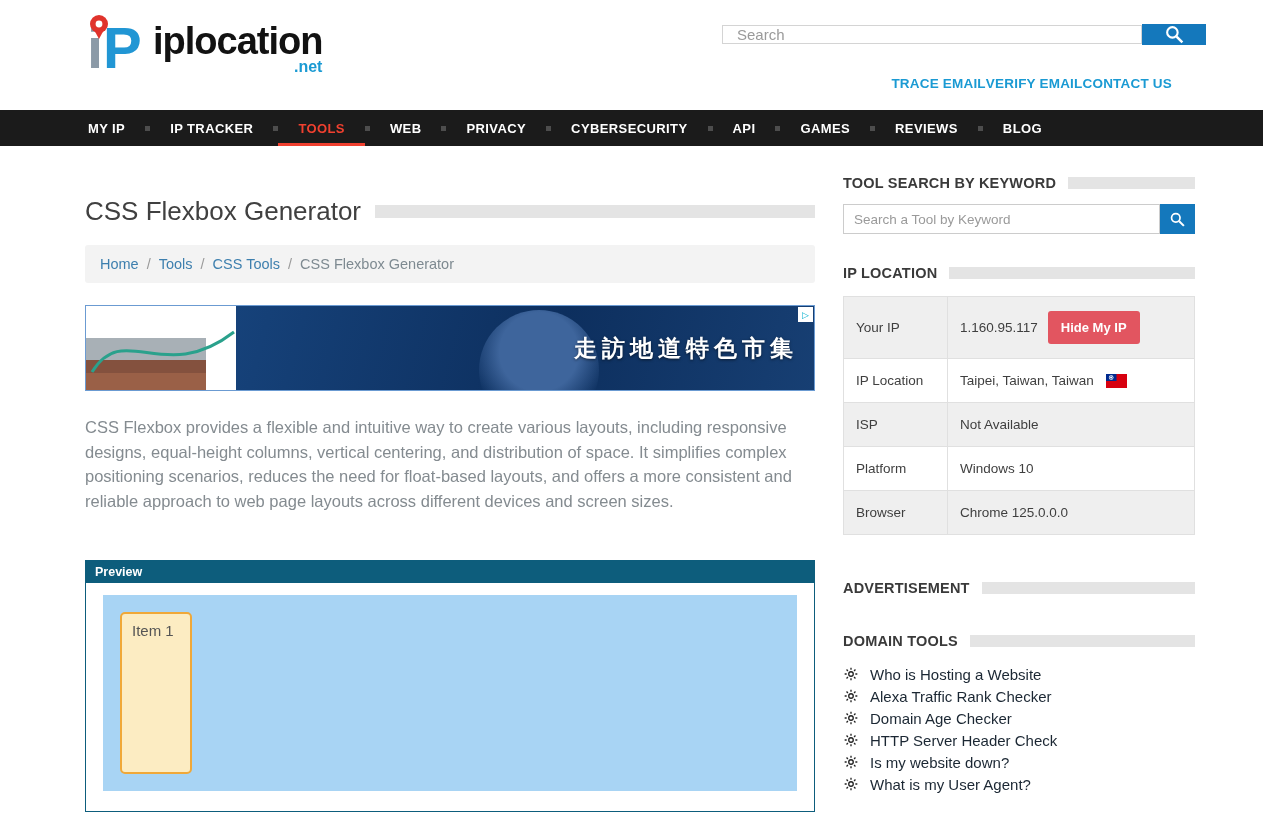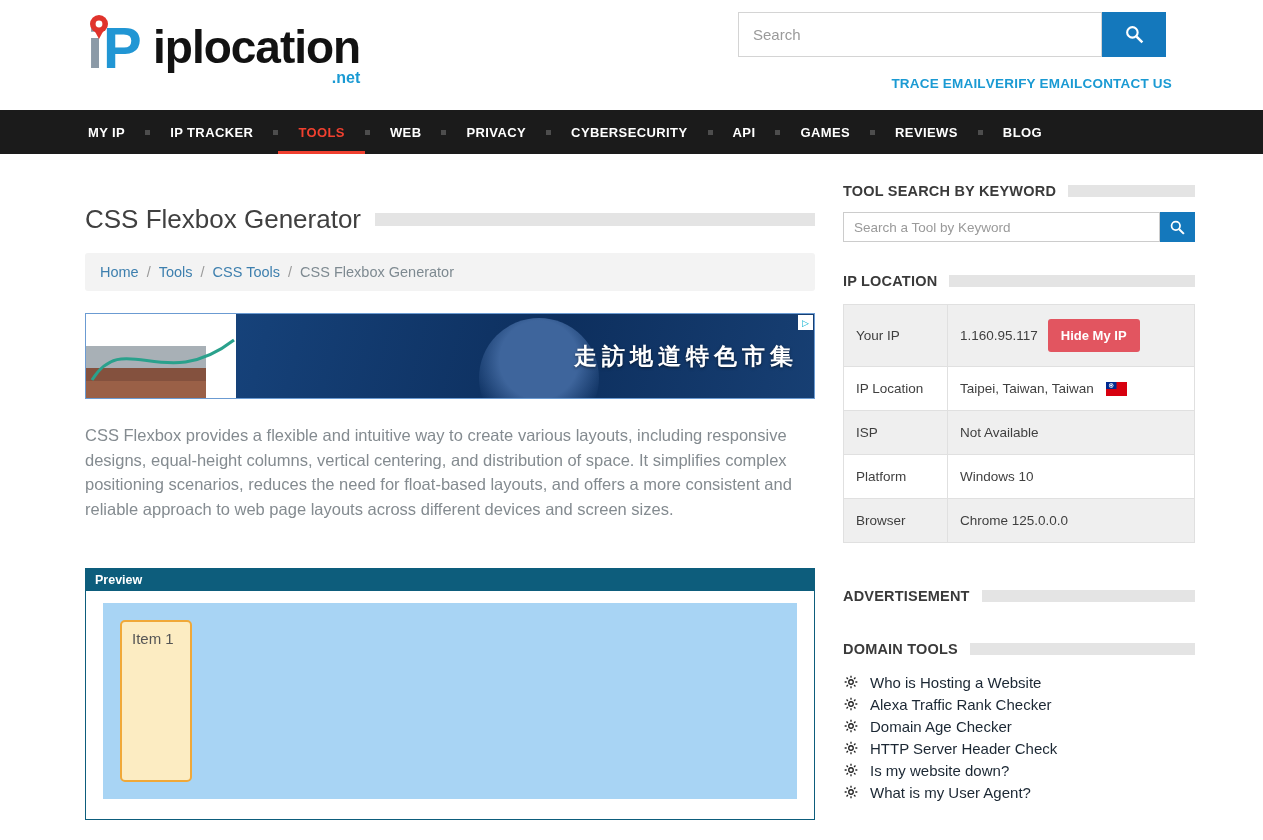--- a/index.html
+++ b/index.html
@@ -6,35 +6,35 @@
   * { margin:0; padding:0; box-sizing:border-box; }
   html,body { width:1263px; height:840px; overflow:hidden; background:#fff;
               font-family:"Liberation Sans", sans-serif; }
   a { text-decoration:none; }
 
   
   .header { position:relative; height:110px; background:#fff; }
   .logo { position:absolute; left:85px; top:12px; display:flex; align-items:flex-start; cursor:pointer; }
   .logo-mark { width:66px; height:68px; }
   .logo-word { margin-left:2px; margin-top:8px; }
-  .logo-word .main { font-size:46px; font-weight:bold; color:#121212; letter-spacing:-1px; }
+  .logo-word .main { font-size:38px; font-weight:bold; color:#121212; letter-spacing:-1px; }
   .logo-word .tld  { display:block; text-align:right; color:#1a9ad3; font-size:16px; font-weight:bold; margin-top:-5px; }
 
-  .top-search { position:absolute; left:738px; top:12px; width:428px; height:45px; display:flex; }
+  .top-search { position:absolute; left:722px; top:12px; width:484px; height:45px; display:flex;align-items:center; }
   .top-search input { flex:1; border:1px solid #d4d4d4; padding:0 14px; font-size:15px; color:#555;
                       font-family:"Liberation Sans", sans-serif; outline:none; }
   .top-search input::placeholder { color:#9a9a9a; }
   .top-search button { width:64px; border:none; background:#1478bc; cursor:pointer;
                        display:flex; align-items:center; justify-content:center; }
 
   .top-links { position:absolute; top:76px; right:91px; display:flex; }
   .top-links a { color:#1a9ad3; font-size:13.5px; font-weight:bold; letter-spacing:0.2px; }
 
   
-  .nav { height:44px; background:#1b1b1b; display:flex; align-items:stretch; padding-left:85px; }
+  .nav { height:36px; background:#1b1b1b; display:flex; align-items:stretch; padding-left:85px; }
   .nav-item { display:flex; align-items:center; padding:0 20px; color:#fff; font-size:13px;
               font-weight:bold; letter-spacing:0.4px; position:relative; cursor:pointer; }
   .nav-item.first { padding-left:3px; }
   .nav-item.active { color:#f0402f; }
   .nav-item.active::after { content:""; position:absolute; left:0; right:0; bottom:0; height:3px; background:#f0402f; }
   .nav-sep { align-self:center; width:5px; height:5px; background:#4d4d4d; }
 
   
   .content { display:flex; padding:0 68px 0 85px; }
   .main { width:730px; }

